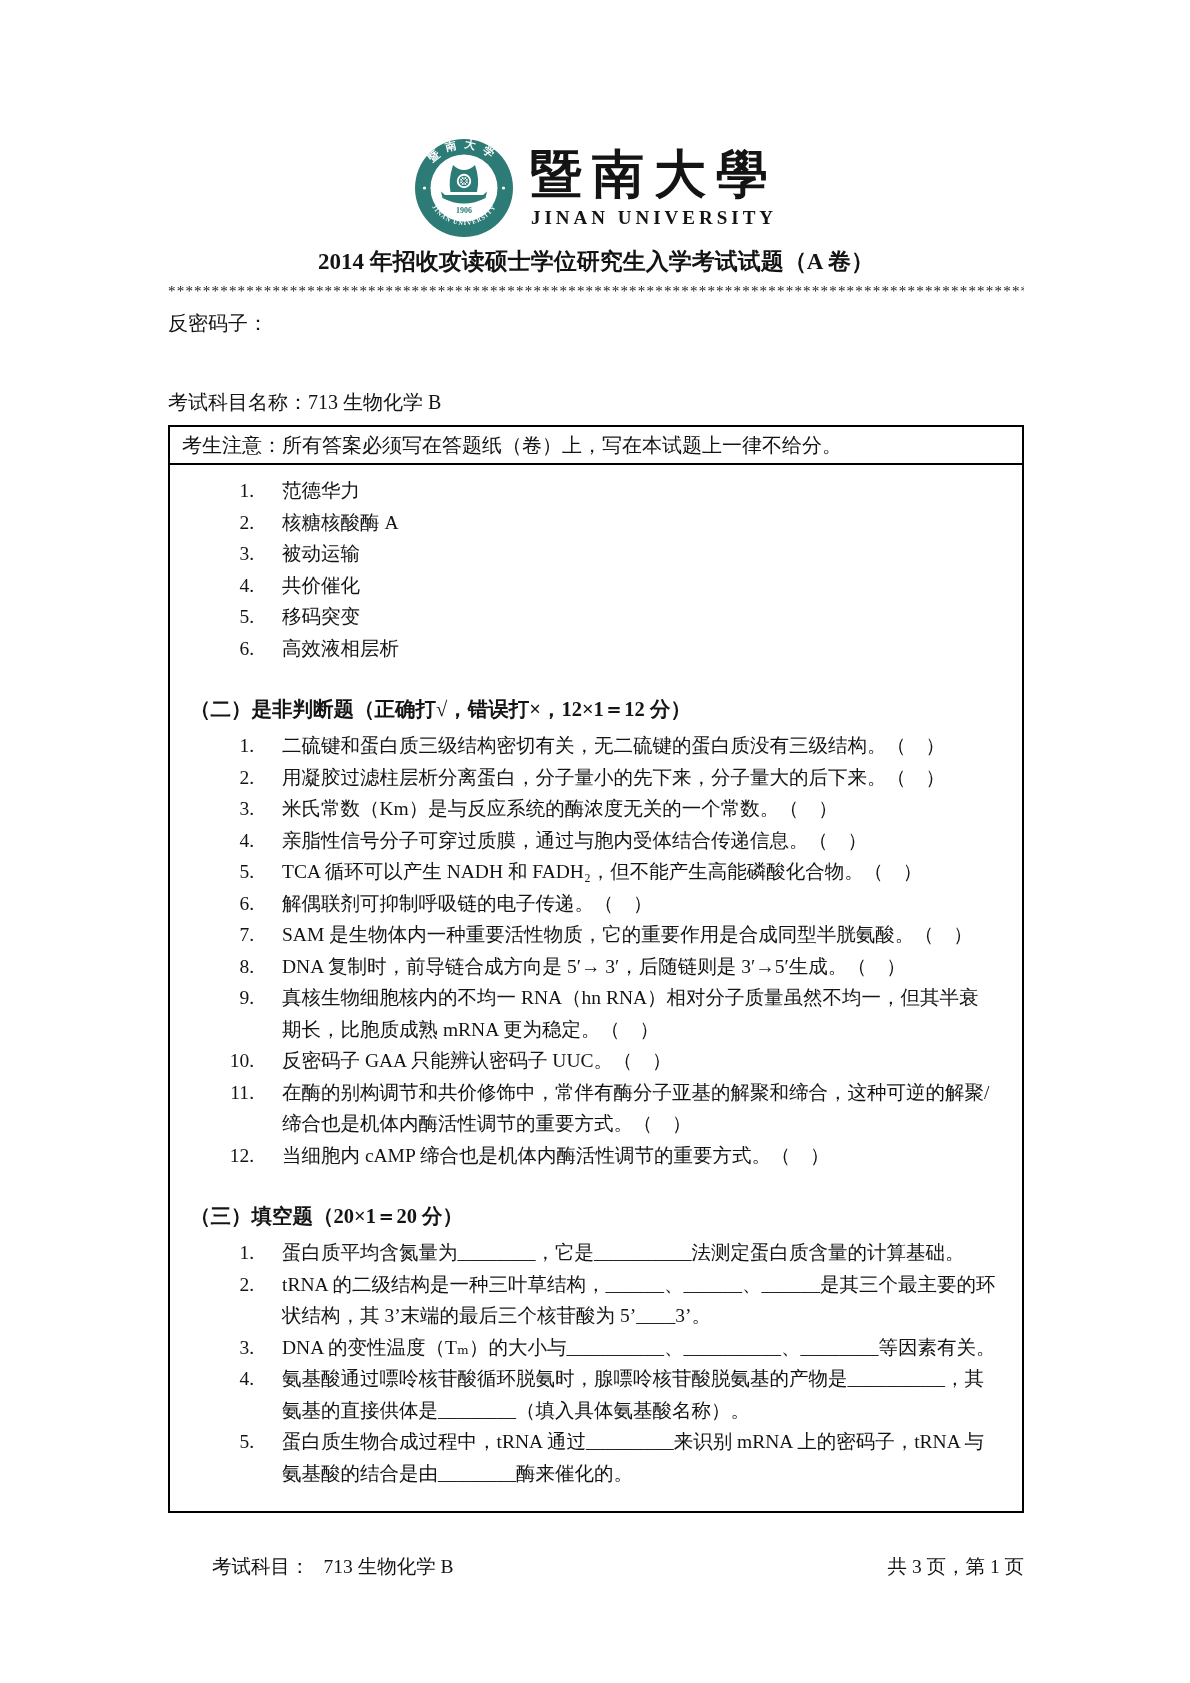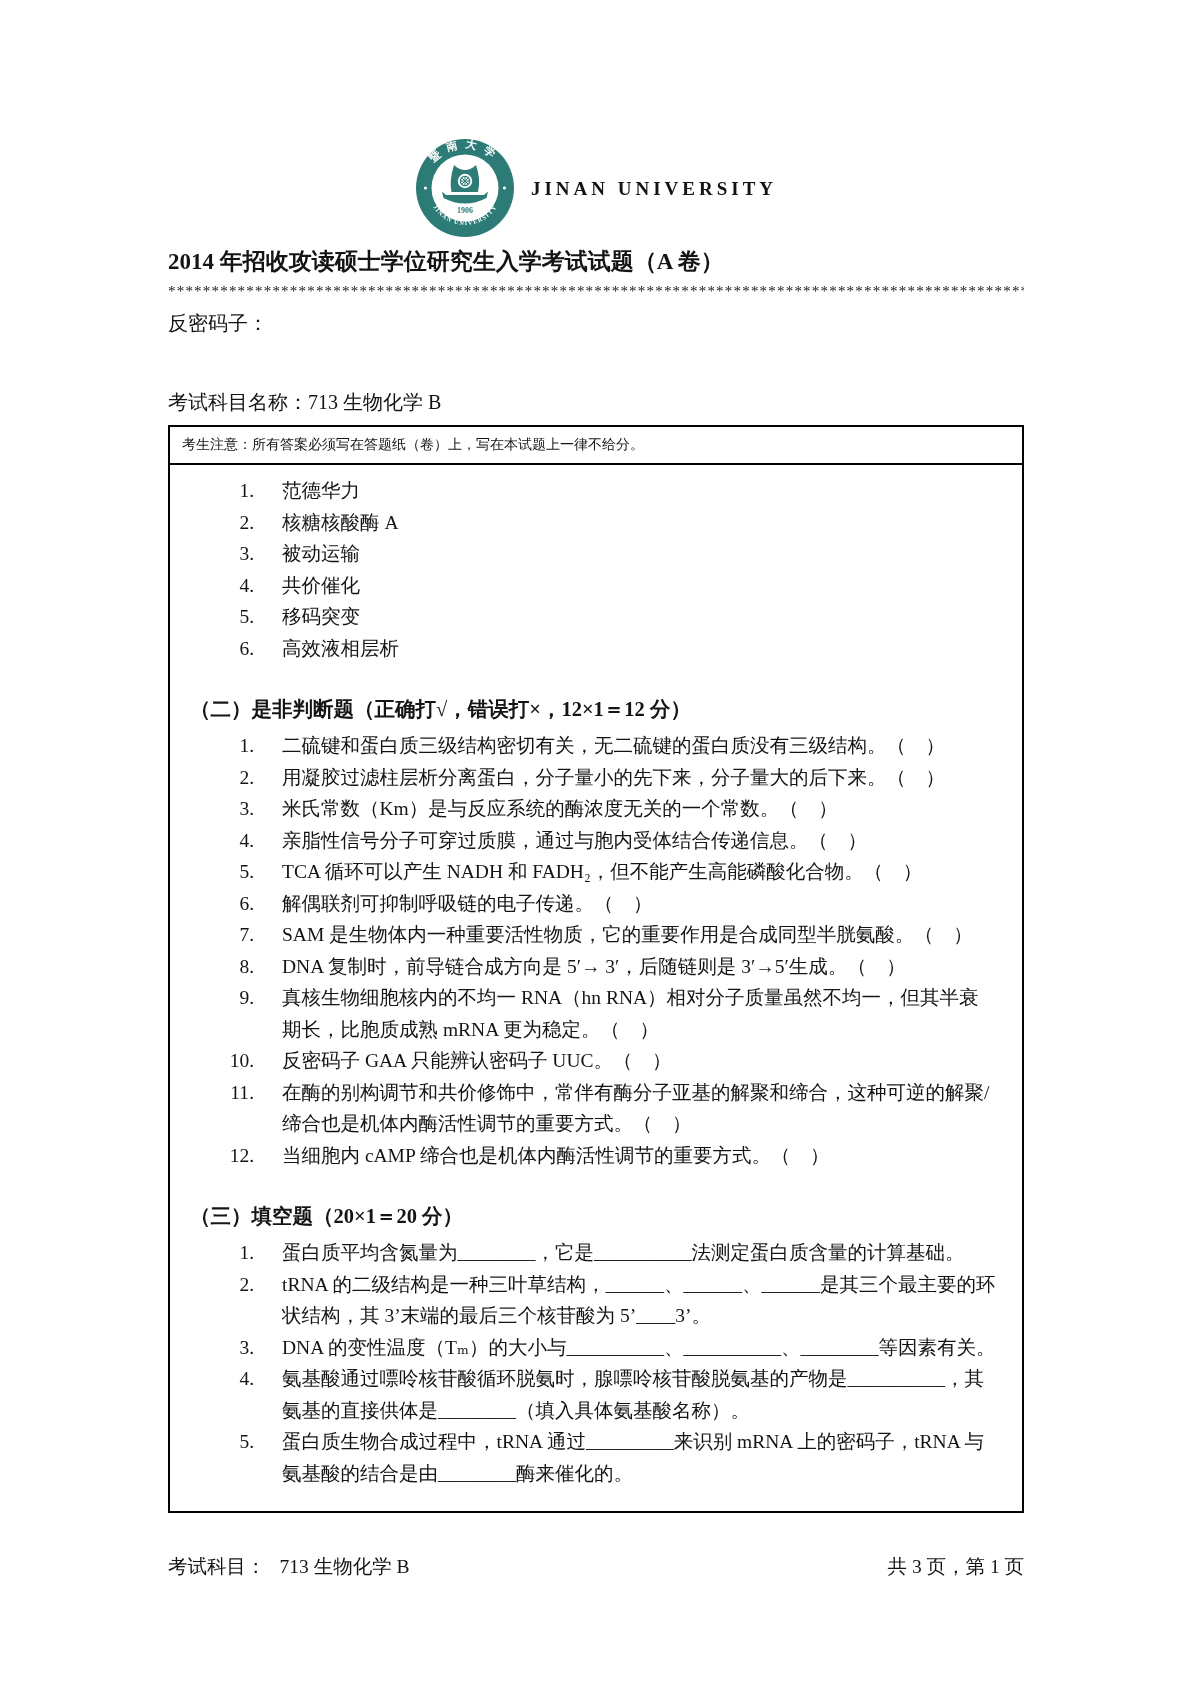--- a/index.html
+++ b/index.html
@@ -13,29 +13,29 @@
     font-family:"Liberation Serif","DejaVu Serif",serif;
     color:#141414;
     overflow:hidden;
   }
   
   .logo-row { display:flex; justify-content:center; align-items:center; gap:16px; margin-bottom:4px; }
   .seal { width:100px; height:100px; flex:0 0 auto; }
   .wordmark { display:flex; flex-direction:column; align-items:center; }
   .wordmark-zh { font-size:52px; font-weight:bold; letter-spacing:10px; line-height:58px; white-space:nowrap; }
   .wordmark-en { font-size:19px; font-weight:bold; letter-spacing:4px; line-height:24px; margin-top:2px; white-space:nowrap; }
-  .title { text-align:left; font-size:23px; font-weight:bold; margin:8px 0 2px; line-height:32px; }
+  .title { text-align:center; font-size:23px; font-weight:bold; margin:8px 0 2px; line-height:32px; }
   .stars { white-space:nowrap; overflow:hidden; text-align:center; font-size:15px; letter-spacing:1.2px; line-height:22px; margin-bottom:4px; }
   .meta-line { font-size:20px; line-height:35px; margin:0; }
   .exam-subject-line { font-size:20px; line-height:30px; margin:46px 0 8px; }
   
   .notice-box {
     border:2px solid #000;
     padding:5px 12px;
-    font-size:14px; line-height:26px;
+    font-size:20px; line-height:26px;
   }
   .question-box {
     border:2px solid #000;
     margin-top:-2px;
     padding:6px 20px 18px 20px;
   }
   .section-heading { font-size:20.5px; font-weight:bold; margin:30px 0 6px 0; line-height:30px; }
   .section:first-child .section-heading { margin-top:6px; }
   ol.items { list-style:none; margin:4px; padding:0; counter-reset:item; }
   ol.items li {
@@ -47,21 +47,21 @@
   }
   ol.items li::before {
     content:counter(item) ".";
     position:absolute; left:0; top:0;
     width:60px; text-align:right;
   }
   
   .footer {
     display:flex; justify-content:space-between; align-items:baseline;
     margin-top:40px;
-    font-size:19.5px; line-height:28px;
+    font-size:19.5px; line-height:28px;margin-left:44px;
   }
   .footer-left .value { margin-left:14px; }
 </style>
 </head>
 <body>
 
 <div class="page">
 
   <header>
     <div class="logo-row">
@@ -83,20 +83,21 @@
         <g>
           <path d="M39,27 Q34,43 36.5,54 L63,54 Q66,41 61,27 Q56,32 50,32 Q44,32 39,27 Z" fill="#2c7b76"></path>
           <circle cx="50" cy="43" r="7.2" fill="#ffffff"></circle>
           <circle cx="50" cy="43" r="4.6" fill="none" stroke="#2c7b76" stroke-width="1.4"></circle>
           <path d="M50,38.4 L50,47.6 M45.4,43 L54.6,43 M46.8,39.8 L53.2,46.2 M53.2,39.8 L46.8,46.2" stroke="#2c7b76" stroke-width="1"></path>
           <path d="M31,57 L69,57 L73,53.5 L71.5,60 Q61,65.5 50,65.5 Q39,65.5 28.5,60 L27,53.5 Z" fill="#2c7b76"></path>
         </g>
         <text x="50" y="74.5" text-anchor="middle" font-size="8" font-weight="bold" fill="#2c7b76">1906</text>
       </svg>
       <div class="wordmark">
+        <div class="wordmark-zh">暨南大學</div>
         <div class="wordmark-en">JINAN  UNIVERSITY</div>
       </div>
     </div>
 
     <h1 class="title">2014 年招收攻读硕士学位研究生入学考试试题（A 卷）</h1>
     <div class="stars">****************************************************************************************************</div>
     <p class="meta-line">反密码子：</p>
     <p class="exam-subject-line">考试科目名称：713 生物化学 B</p>
   </header>
 

